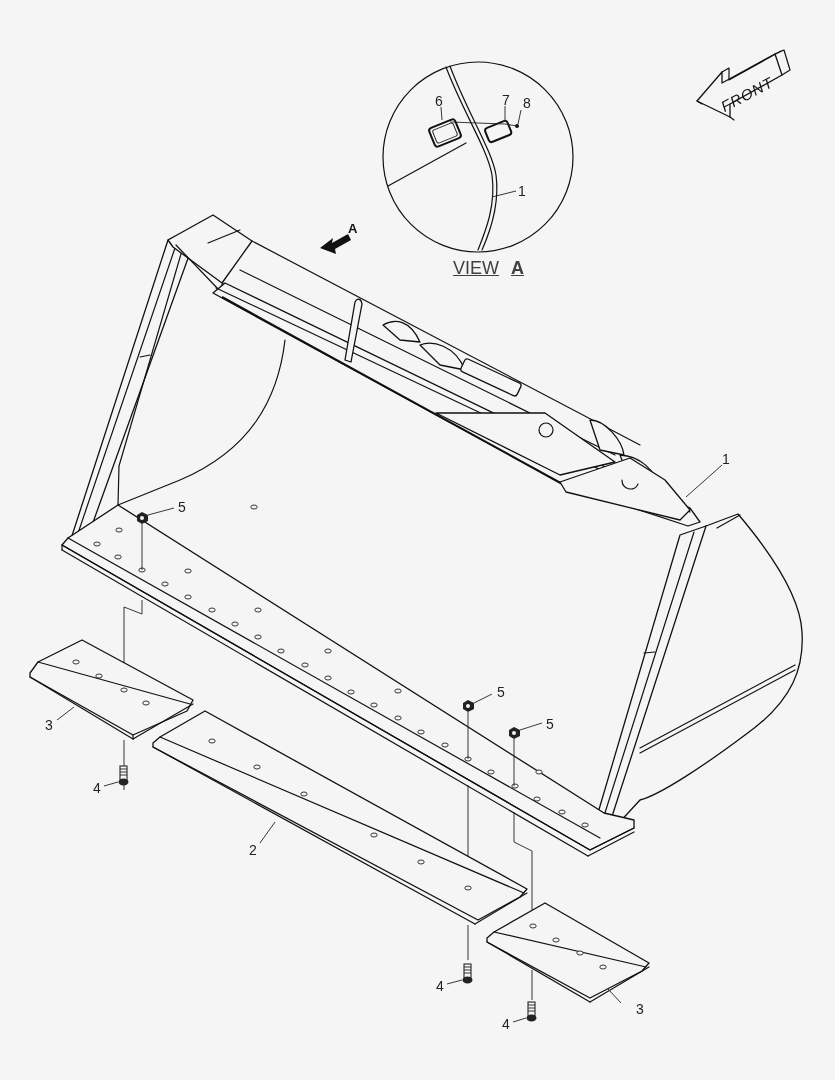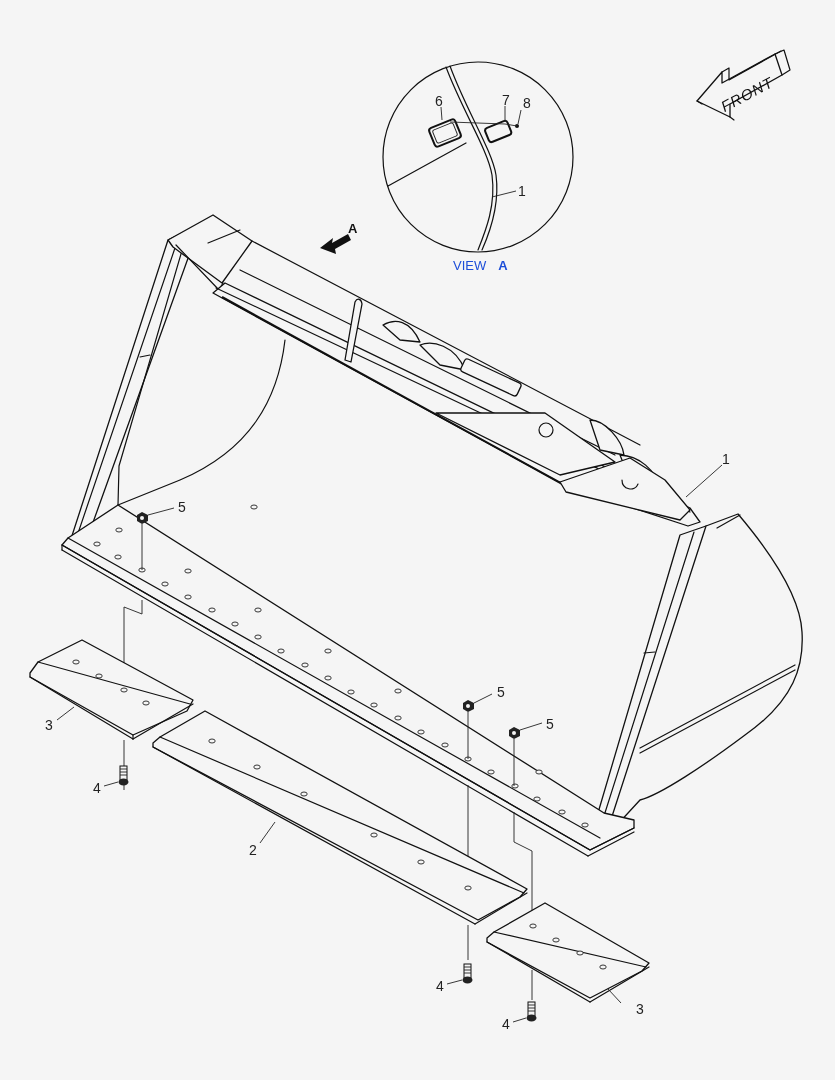--- a/index.html
+++ b/index.html
@@ -13,21 +13,21 @@
     .ln { fill: none; stroke: #111; stroke-width: 1.2; stroke-linejoin: round; stroke-linecap: round; }
     .lnb { fill: none; stroke: #111; stroke-width: 2; stroke-linejoin: round; }
     .thin { fill: none; stroke: #222; stroke-width: 0.9; }
     .face { fill: #f5f5f5; stroke: #111; stroke-width: 1.3; stroke-linejoin: round; }
     .hole { fill: #f5f5f5; stroke: #222; stroke-width: 0.9; }
     .lead { fill: none; stroke: #222; stroke-width: 0.9; }
     .callout {
       position: absolute; font-size: 14px; color: #222; line-height: 1;
       font-family: "Liberation Sans", sans-serif;
     }
-    .view-label { position: absolute; font-size: 13px; color: #1d4ed8; }
+    .view-label { position: absolute; font-size: 18px; color: #404040; text-decoration: underline; }
     .view-label b { font-weight: bold; margin-left: 12px; }
     .front-text {
       position: absolute; font-size: 15px; font-style: italic; color: #111;
       transform: rotate(-28deg); transform-origin: left top; letter-spacing: 1px;
     }
     .arrow-a-label { position: absolute; font-size: 13px; font-weight: bold; color: #111; }
   </style>
 </head>
 <body>
 

